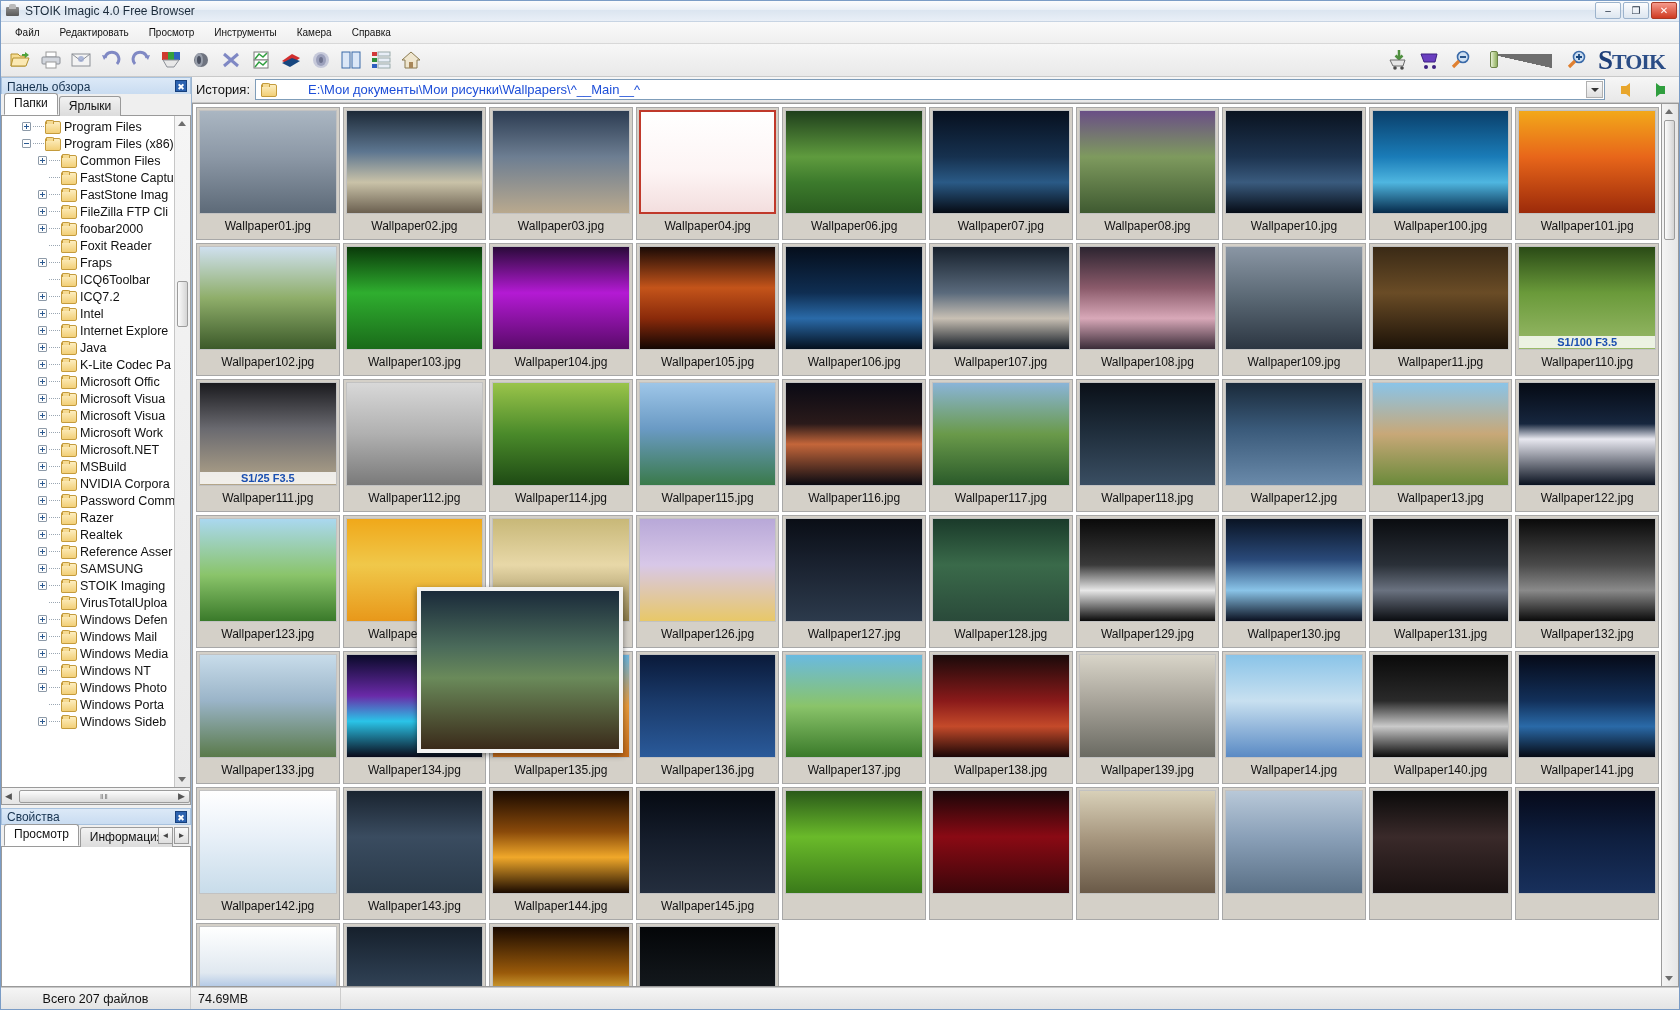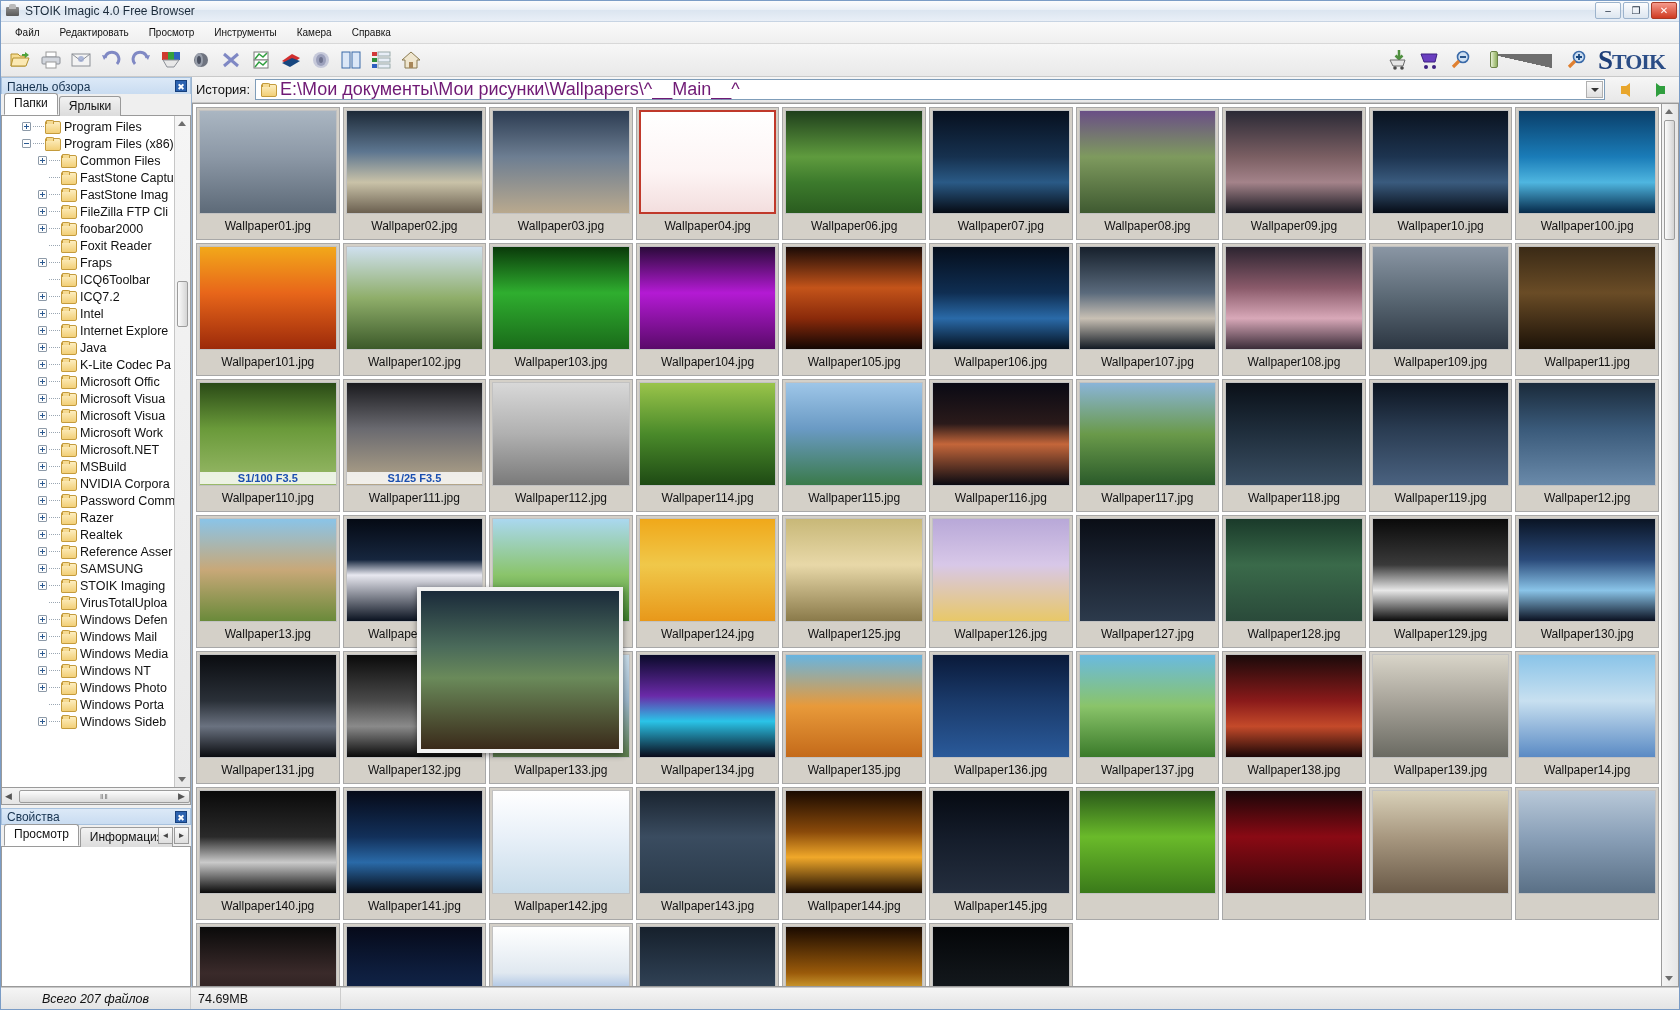--- a/index.html
+++ b/index.html
@@ -238,21 +238,21 @@
     background: linear-gradient(#f6f6f6,#e8e8e8);
     border-bottom: 1px solid #c6c6c6;
   }
   .hist-label { font-size: 13px; color: #111; white-space: nowrap; }
   .combo {
     flex: 1 1 auto; height: 21px; background: #fff;
     border: 1px solid #7f9db9; display: flex; align-items: center;
     padding: 0 2px; position: relative; min-width: 0;
   }
   .combo .folder { margin-left: 3px; }
-  .combo .ctext { font-size: 18px; color: #701a75; white-space: nowrap; overflow: hidden; }
+  .combo .ctext { font-size: 13px; color: #1d4ed8; white-space: nowrap; overflow: hidden; margin-left: 28px; }
   .combo .carrow {
     position: absolute; right: 1px; top: 1px; width: 17px; height: 17px;
     background: linear-gradient(#fafafa,#dfdfdf); border: 1px solid #b0b0b0;
     display: flex; align-items: center; justify-content: center;
   }
   .combo .carrow::after {
     content: ""; width: 0; height: 0;
     border-left: 4px solid transparent; border-right: 4px solid transparent;
     border-top: 4px solid #333;
   }
@@ -349,21 +349,21 @@
   .floatpreview .img { width: 100%; height: 100%; }
 
   
   .statusbar {
     height: 22px; flex: 0 0 22px; display: flex; align-items: stretch;
     background: linear-gradient(#f5f5f5,#e4e4e4);
     border-top: 1px solid #c8c8c8; font-size: 12.5px; color: #111;
   }
   .sb-cell { display: flex; align-items: center; padding: 0 7px; border-right: 1px solid #cdcdcd; }
   .sb-cell.grow { flex: 1 1 auto; }
-  .sb-cell.files { width: 190px; justify-content: center; font-style: italic; }
+  .sb-cell.files { width: 190px; justify-content: center; }
   .sb-cell.size { width: 150px; }
   .sb-cell.last { width: 60px; border-right: none; }
 </style>
 </head>
 <body>
 
 <div id="app">
 
   <div class="titlebar">
     <div class="tb-icon"></div>
@@ -874,26 +874,20 @@
                 <div class="cap">Wallpaper07.jpg</div>
               </div>
               <div class="cell">
                 <div class="thumbbox">
                   <div class="img" style="background: linear-gradient(rgb(106, 79, 134) 0%, rgb(126, 154, 94) 45%, rgb(63, 90, 49) 100%);"></div>
                 </div>
                 <div class="cap">Wallpaper08.jpg</div>
               </div>
               <div class="cell">
                 <div class="thumbbox">
-                  <div class="img" style="background: linear-gradient(rgb(43, 42, 54) 0%, rgb(123, 95, 99) 45%, rgb(164, 131, 138) 70%, rgb(26, 26, 34) 100%);"></div>
-                </div>
-                <div class="cap">Wallpaper09.jpg</div>
-              </div>
-              <div class="cell">
-                <div class="thumbbox">
                   <div class="img" style="background: linear-gradient(rgb(10, 19, 32) 0%, rgb(29, 52, 80) 45%, rgb(58, 91, 126) 70%, rgb(6, 12, 22) 100%);"></div>
                 </div>
                 <div class="cap">Wallpaper10.jpg</div>
               </div>
               <div class="cell">
                 <div class="thumbbox">
                   <div class="img" style="background: linear-gradient(rgb(10, 63, 106) 0%, rgb(26, 124, 184) 45%, rgb(79, 182, 224) 70%, rgb(6, 42, 74) 100%);"></div>
                 </div>
                 <div class="cap">Wallpaper100.jpg</div>
               </div>
@@ -999,26 +993,20 @@
                 <div class="thumbbox">
                   <div class="img" style="background: linear-gradient(rgb(138, 180, 216) 0%, rgb(106, 154, 74) 50%, rgb(42, 90, 42) 100%);"></div>
                 </div>
                 <div class="cap">Wallpaper117.jpg</div>
               </div>
               <div class="cell">
                 <div class="thumbbox">
                   <div class="img" style="background: linear-gradient(rgb(10, 16, 24) 0%, rgb(30, 44, 58) 45%, rgb(58, 78, 98) 100%);"></div>
                 </div>
                 <div class="cap">Wallpaper118.jpg</div>
-              </div>
-              <div class="cell">
-                <div class="thumbbox">
-                  <div class="img" style="background: linear-gradient(rgb(12, 20, 32) 0%, rgb(42, 60, 82) 45%, rgb(74, 98, 128) 100%);"></div>
-                </div>
-                <div class="cap">Wallpaper119.jpg</div>
               </div>
               <div class="cell">
                 <div class="thumbbox">
                   <div class="img" style="background: linear-gradient(rgb(26, 42, 58) 0%, rgb(58, 90, 122) 45%, rgb(106, 138, 170) 100%);"></div>
                 </div>
                 <div class="cap">Wallpaper12.jpg</div>
               </div>
               <div class="cell">
                 <div class="thumbbox">
                   <div class="img" style="background: linear-gradient(rgb(138, 196, 232) 0%, rgb(200, 168, 120) 50%, rgb(106, 138, 58) 100%);"></div>

